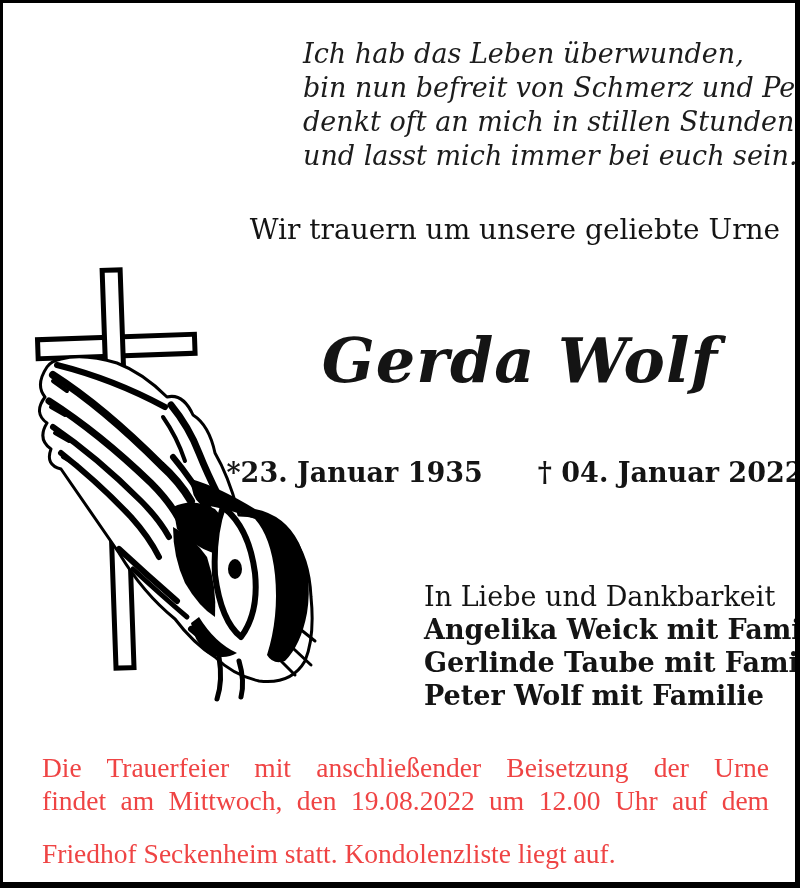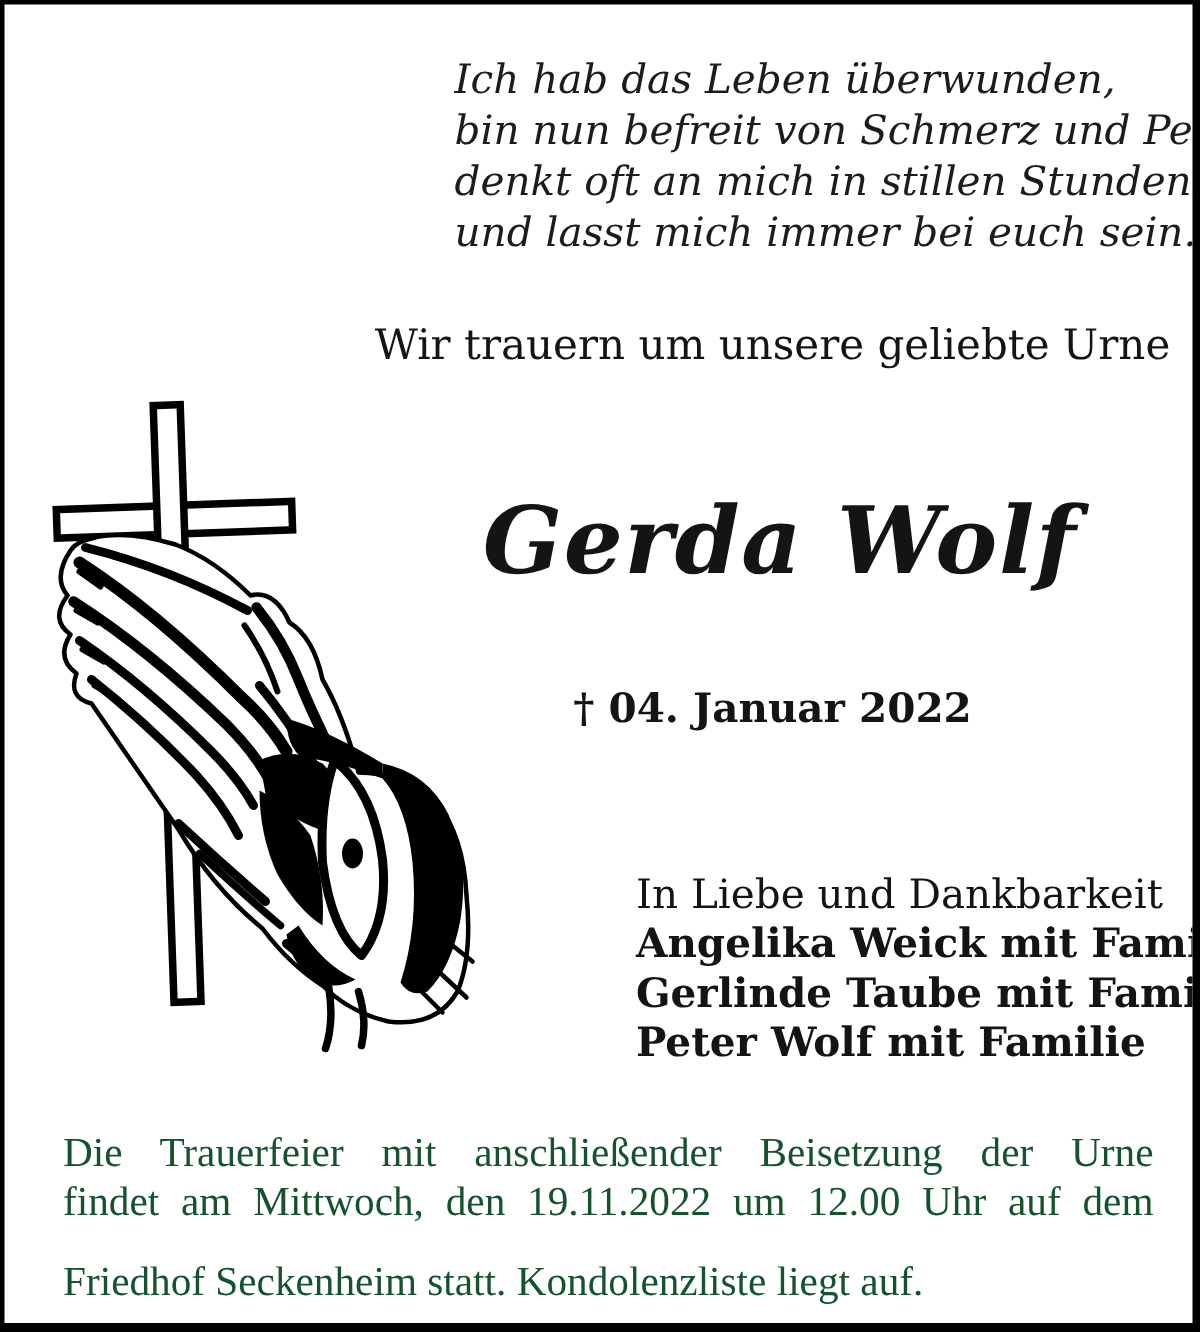--- a/index.html
+++ b/index.html
@@ -53,21 +53,21 @@
   }
   .family-block{
     position:absolute;left:421px;top:577px;
     font-size:27px;line-height:33px;white-space:nowrap;
   }
   .family-block .closing{font-weight:normal;}
   .family-block .member{font-weight:bold;}
   .funeral{
     position:absolute;left:39px;top:748px;width:727px;
     font-family:"Liberation Serif", serif;
-    font-size:27.5px;line-height:33px;color:#14532d;
+    font-size:27.5px;line-height:33px;color:#ef4444;
   }
   .funeral .line--justify{
     text-align:justify;
     text-align-last:justify;
   }
   .funeral .line--left{text-align:left;margin-top:20px;}
 </style>
 </head>
 <body>
 
@@ -127,29 +127,30 @@
       <path fill="#000" d="M176,360 Q192,386 214,396 Q200,404 184,396 Q170,382 168,366 Z"></path>
       <path fill="none" stroke="#000" stroke-width="3" d="M262,360 L292,384 M258,380 L288,408 M250,396 L272,418"></path>
       <path fill="none" stroke="#000" stroke-width="5" d="M196,400 Q200,424 194,442 M216,404 Q222,424 218,440"></path>
     </g>
   </svg>
 
   <div class="deceased-name">Gerda Wolf</div>
 
 
   <div class="dates">
+    <span>*23. Januar 1935</span>
     <span>† 04. Januar 2022</span>
   </div>
 
   <div class="family-block">
     <div class="closing">In Liebe und Dankbarkeit</div>
     <div class="member">Angelika Weick mit Familie</div>
     <div class="member">Gerlinde Taube mit Familie</div>
     <div class="member">Peter Wolf mit Familie</div>
   </div>
 
   <div class="funeral">
     <div class="line--justify">Die Trauerfeier mit anschließender Beisetzung der Urne</div>
-    <div class="line--justify">findet am Mittwoch, den 19.11.2022 um 12.00 Uhr auf dem</div>
+    <div class="line--justify">findet am Mittwoch, den 19.08.2022 um 12.00 Uhr auf dem</div>
     <div class="line--left">Friedhof Seckenheim statt. Kondolenzliste liegt auf.</div>
   </div>
 
 </div>
 
 </body></html>

